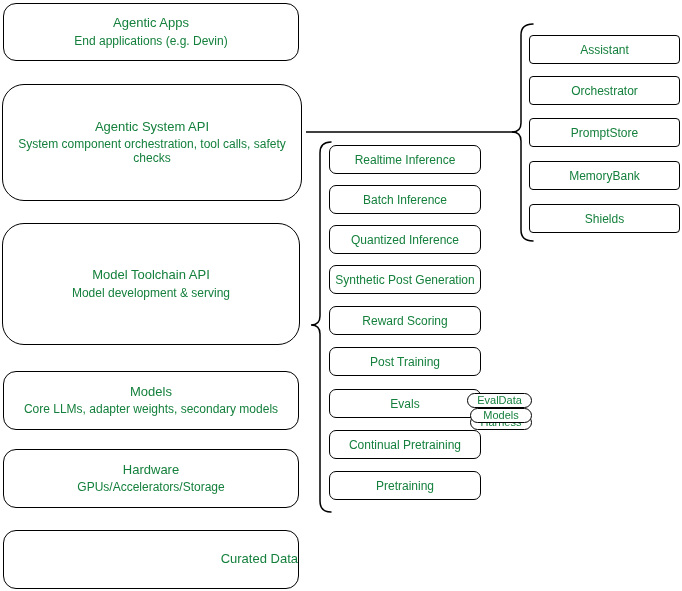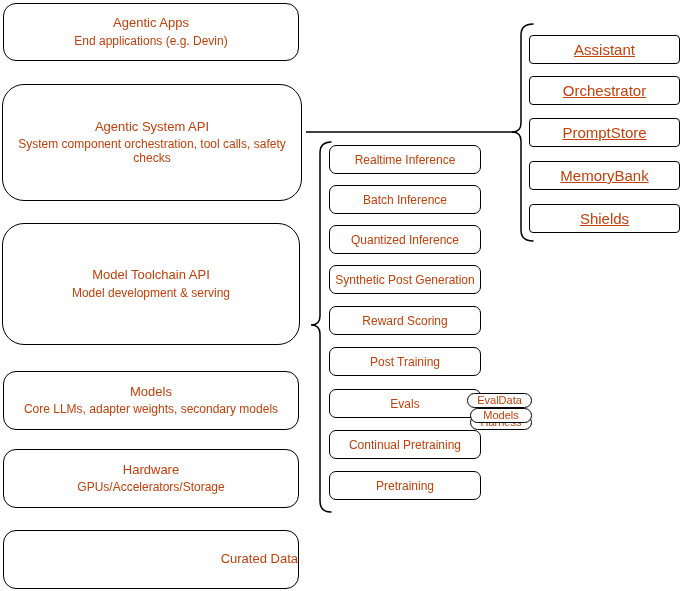--- a/index.html
+++ b/index.html
@@ -2,21 +2,21 @@
 <html><head>
 <meta charset="utf-8">
 <style>
   html, body { margin: 0; padding: 0; background: #ffffff; }
   .canvas {
     position: relative;
     width: 682px;
     height: 591px;
     background: #ffffff;
     font-family: "Liberation Sans", sans-serif;
-    color: #c2410c;
+    color: #15803d;
     overflow: hidden;
   }
   .overlay {
     position: absolute;
     left: 0; top: 0;
     width: 682px; height: 591px;
     pointer-events: none;
   }
   .node {
     position: absolute;
@@ -54,24 +54,23 @@
     box-sizing: border-box;
     left: 529px;
     width: 151px;
     height: 29px;
     border: 1.5px solid #000000;
     border-radius: 4px;
     background: #ffffff;
     display: flex;
     align-items: center;
     justify-content: center;
-    font-size: 15px;
+    font-size: 12px;
     white-space: nowrap;
     z-index: 2;
-    text-decoration: underline;
   }
   .pill {
     position: absolute;
     box-sizing: border-box;
     height: 15px;
     border: 1.5px solid #000000;
     border-radius: 8px;
     background: #ffffff;
     display: flex;
     align-items: center;

